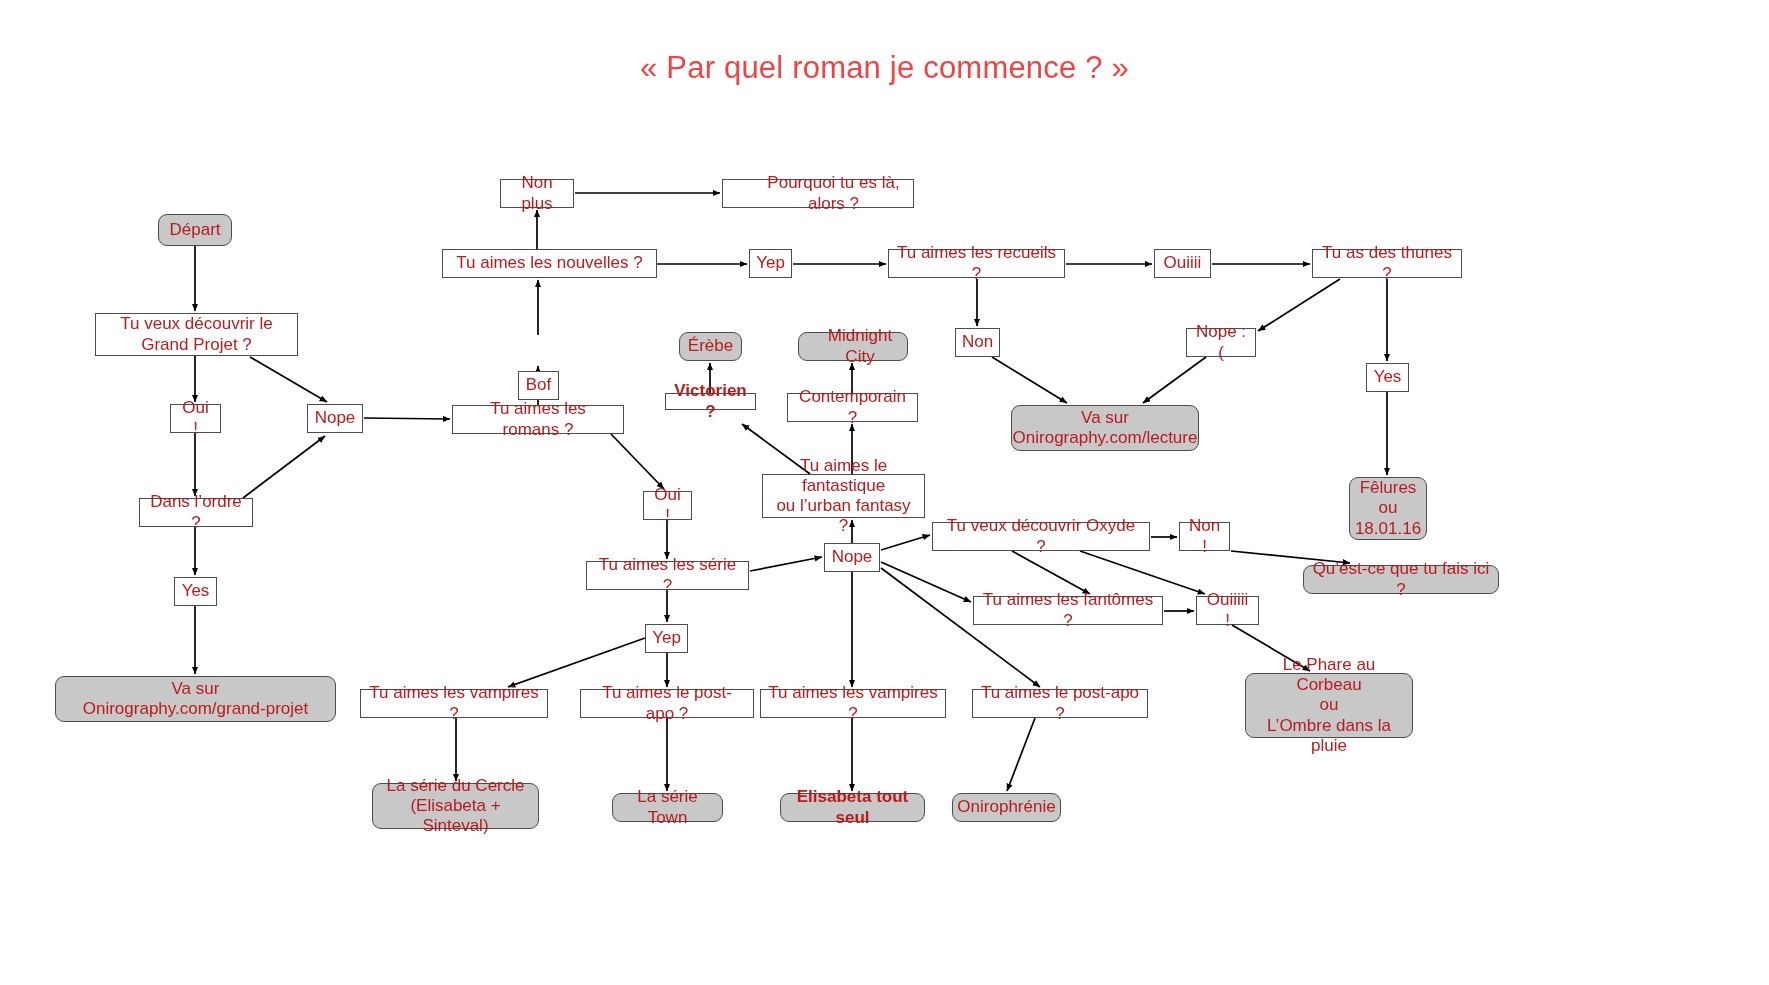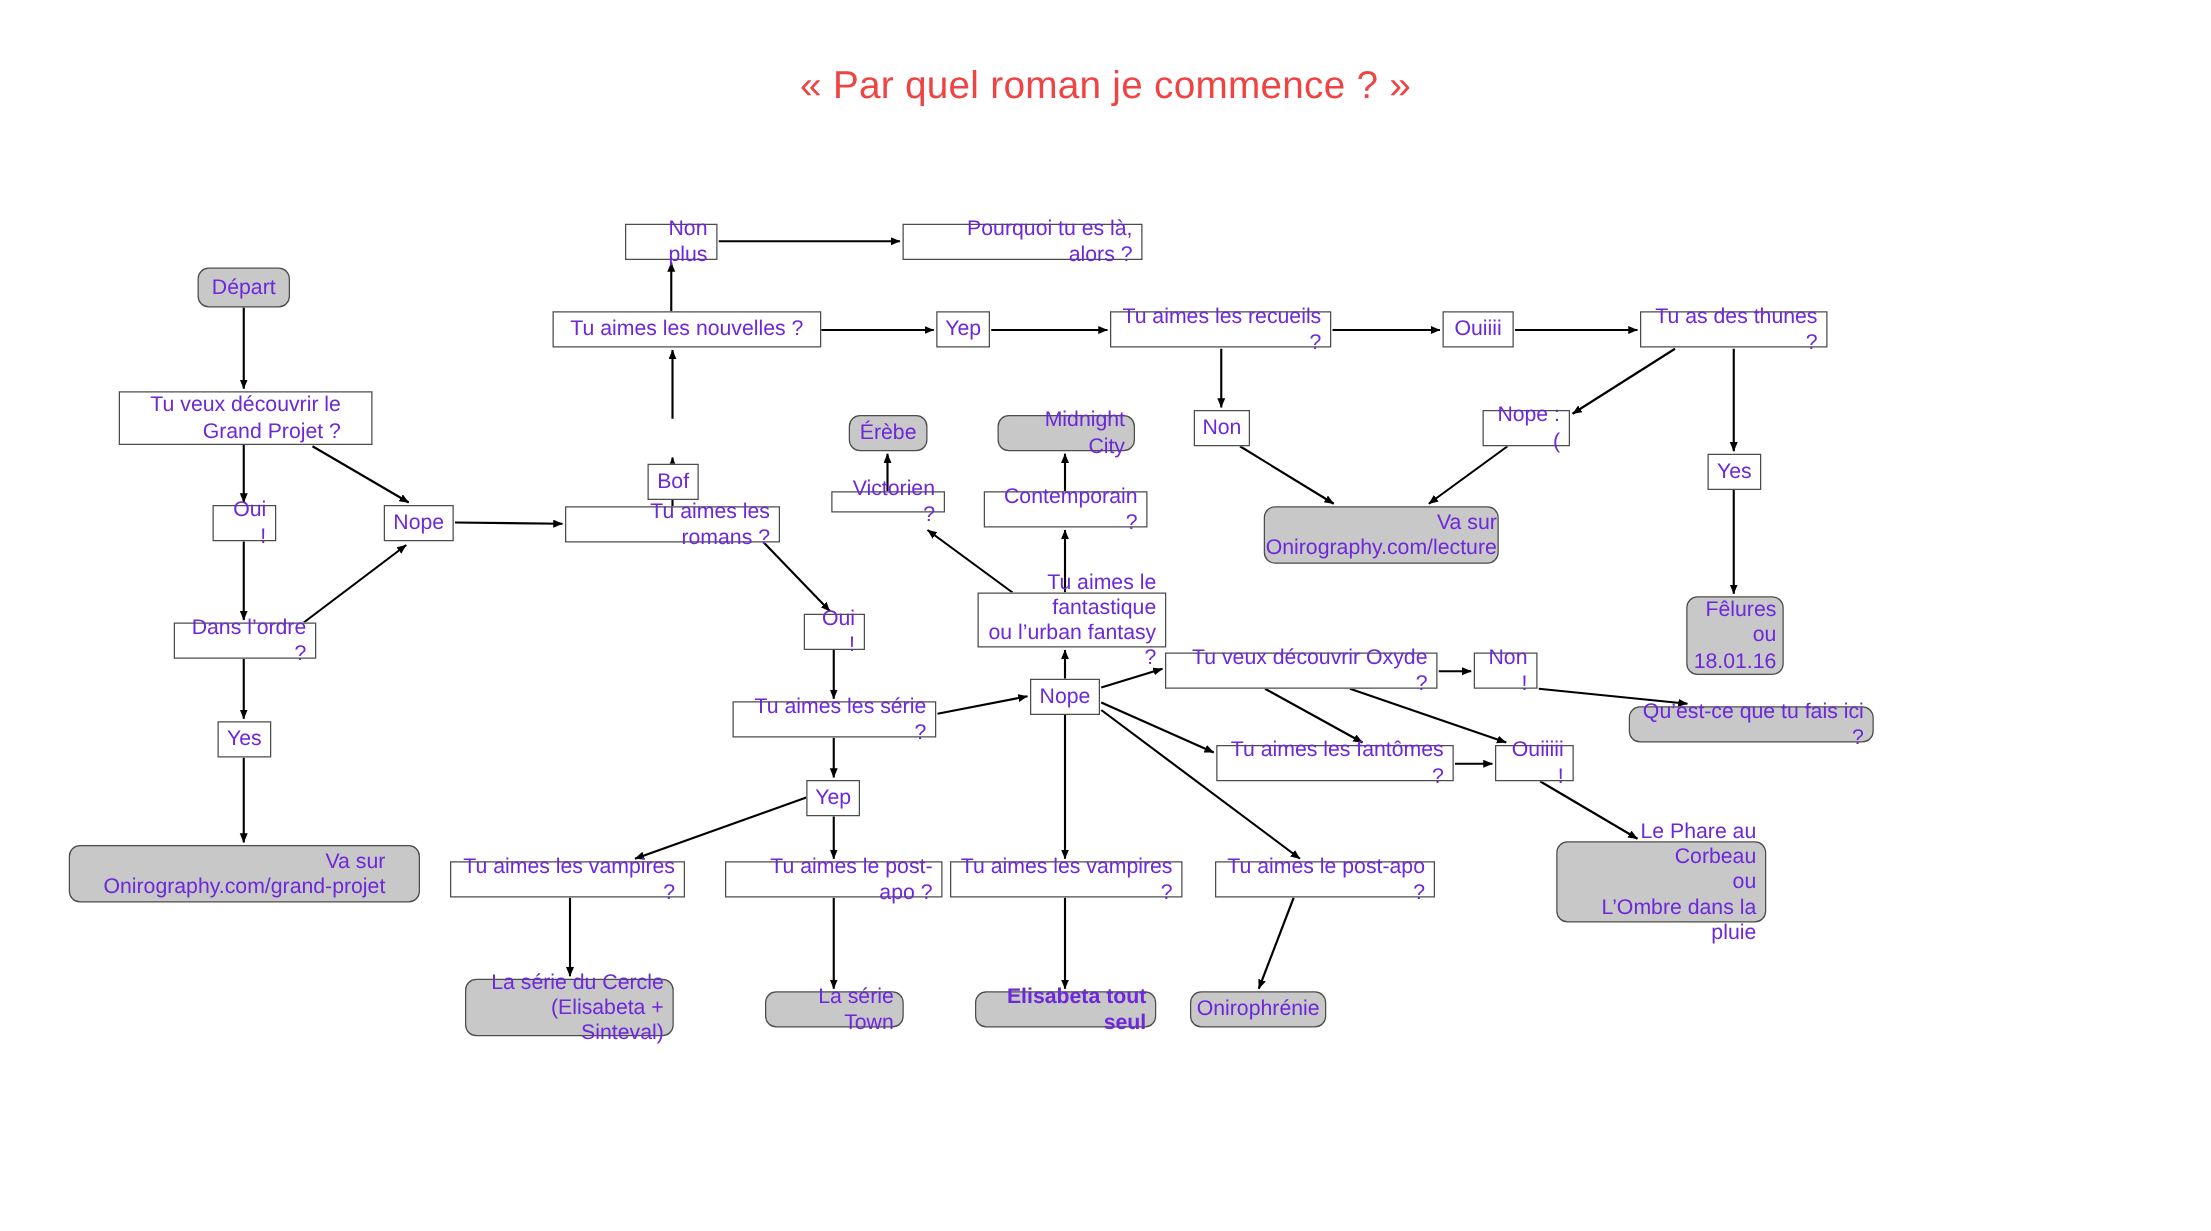--- a/index.html
+++ b/index.html
@@ -35,25 +35,25 @@
     top: 0;
     width: 1769px;
     height: 985px;
   }
   .node {
     position: absolute;
     box-sizing: border-box;
     display: flex;
     align-items: center;
     justify-content: center;
-    text-align: right;
+    text-align: center;
     font-family: "Liberation Sans", sans-serif;
     font-size: 17px;
     line-height: 1.18;
-    color: #6d28d9;
+    color: #b91c1c;
     white-space: pre-line;
     padding: 2px 7px;
   }
   .node.rect {
     border: 1.4px solid #4c4c4c;
     background: #ffffff;
   }
   .node.terminal {
     border: 1.4px solid #4c4c4c;
     background: #c8c8c8;
@@ -141,28 +141,28 @@
       <div class="node rect" style="left: 888px; top: 249px; width: 177px; height: 29px;">Tu aimes les recueils ?</div>
       <div class="node rect" style="left: 1154px; top: 249px; width: 57px; height: 29px;">Ouiiii</div>
       <div class="node rect" style="left: 1312px; top: 249px; width: 150px; height: 29px;">Tu as des thunes ?</div>
       <div class="node rect" style="left: 518px; top: 335px; width: 41px; height: 29px; margin-top: 36px;">Bof</div>
       <div class="node terminal" style="left: 679px; top: 332px; width: 63px; height: 29px;">Érèbe</div>
       <div class="node terminal" style="left: 798px; top: 332px; width: 110px; height: 29px; padding-left: 21px;">Midnight City</div>
       <div class="node rect" style="left: 955px; top: 328px; width: 45px; height: 29px;">Non</div>
       <div class="node rect" style="left: 1186px; top: 328px; width: 70px; height: 29px;">Nope :(</div>
       <div class="node rect" style="left: 1366px; top: 363px; width: 43px; height: 29px;">Yes</div>
       <div class="node rect" style="left: 452px; top: 405px; width: 172px; height: 29px;">Tu aimes les romans ?</div>
-      <div class="node rect" style="left: 665px; top: 393px; width: 91px; height: 17px;">Victorien ?</div>
+      <div class="node rect" style="left: 665px; top: 393px; width: 91px; height: 17px; font-weight: bold;">Victorien ?</div>
       <div class="node rect" style="left: 787px; top: 393px; width: 131px; height: 29px;">Contemporain ?</div>
       <div class="node terminal" style="left: 1011px; top: 405px; width: 188px; height: 46px;">Va sur
 Onirography.com/lecture</div>
       <div class="node terminal" style="left: 1349px; top: 477px; width: 78px; height: 63px;">Fêlures
 ou
 18.01.16</div>
-      <div class="node rect" style="left: 782px; top: 474px; width: 151px; height: 44px;">Tu aimes le fantastique
+      <div class="node rect" style="left: 762px; top: 474px; width: 163px; height: 44px;">Tu aimes le fantastique
 ou l’urban fantasy ?</div>
       <div class="node rect" style="left: 643px; top: 491px; width: 49px; height: 29px;">Oui !</div>
       <div class="node rect" style="left: 932px; top: 522px; width: 218px; height: 29px;">Tu veux découvrir Oxyde ?</div>
       <div class="node rect" style="left: 1179px; top: 522px; width: 51px; height: 29px;">Non !</div>
       <div class="node rect" style="left: 824px; top: 543px; width: 56px; height: 29px;">Nope</div>
       <div class="node rect" style="left: 586px; top: 561px; width: 163px; height: 29px;">Tu aimes les série ?</div>
       <div class="node terminal" style="left: 1303px; top: 565px; width: 196px; height: 29px;">Qu’est-ce que tu fais ici ?</div>
       <div class="node rect" style="left: 973px; top: 596px; width: 190px; height: 29px;">Tu aimes les fantômes ?</div>
       <div class="node rect" style="left: 1196px; top: 596px; width: 63px; height: 29px;">Ouiiiii !</div>
       <div class="node rect" style="left: 645px; top: 624px; width: 43px; height: 29px;">Yep</div>

